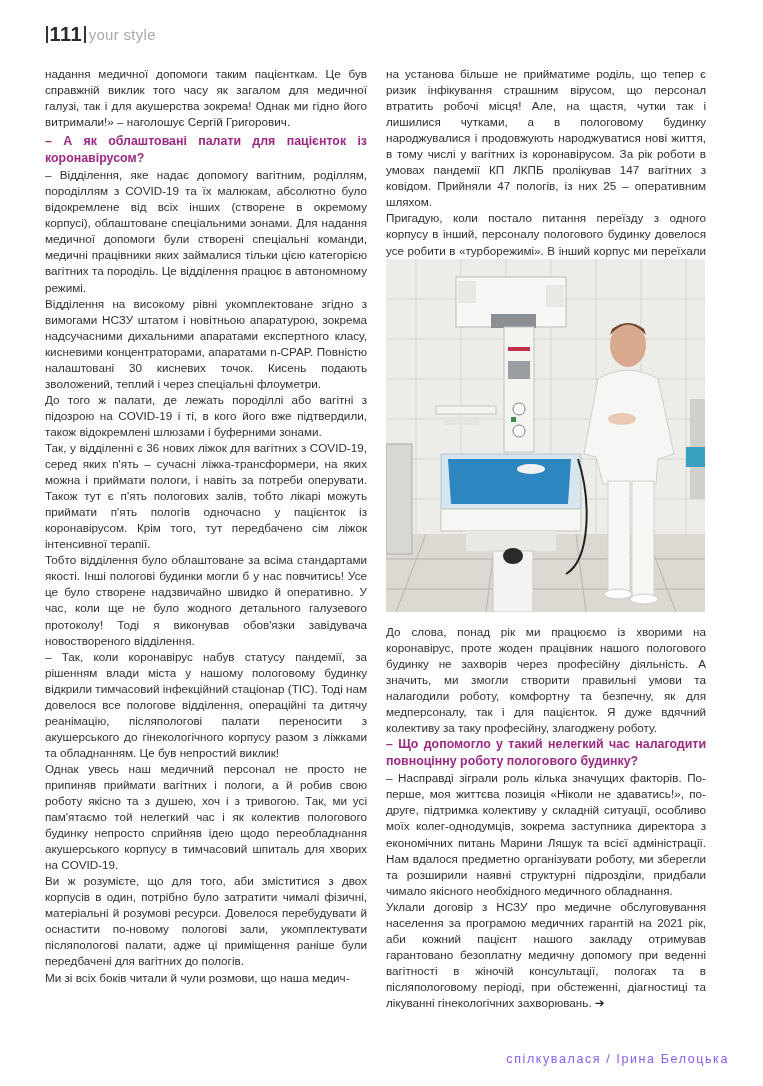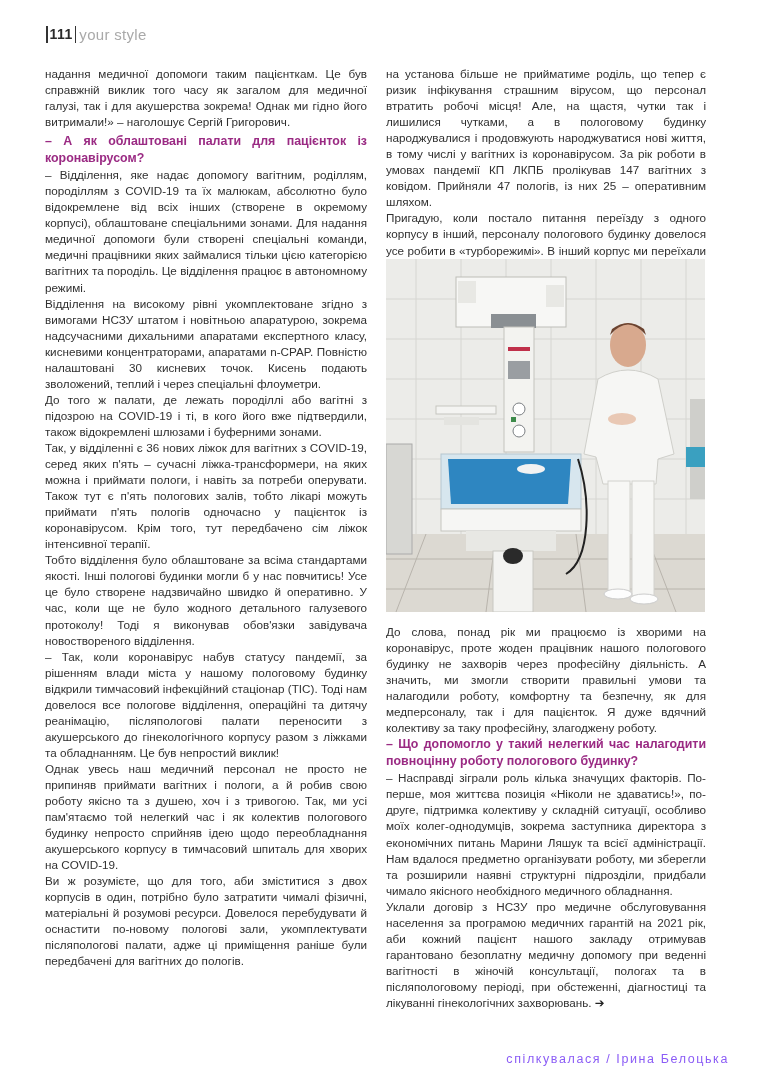--- a/index.html
+++ b/index.html
@@ -1,19 +1,19 @@
 <!DOCTYPE html>
 <html><head>
   <meta charset="utf-8">
   <style>
     html, body { margin: 0; padding: 0; background: #ffffff; }
     body { width: 763px; height: 1086px; position: relative; overflow: hidden;
            font-family: "Liberation Sans", "DejaVu Sans", sans-serif; color: #2b2b2b; }
     .header { position: absolute; left: 44px; top: 24px; height: 20px; display: flex; align-items: center; }
-    .page-num { font-size: 14px; font-weight: bold; color: #2a2a2a; letter-spacing: 0.5px; }
+    .page-num { font-size: 20px; font-weight: bold; color: #2a2a2a; letter-spacing: 0.5px; }
     .bar { display: inline-block; width: 1.5px; height: 17px; background: #333; margin: 0 2px; }
     .section { font-size: 15px; color: #a9a9a9; margin-left: 1px; letter-spacing: 0.3px; }
     .col { position: absolute; top: 66px; font-size: 11.7px; line-height: 16.05px; text-align: justify; color: #303030; }
     .col p { margin: 0; }
     .col .q { color: #9a2a83; font-weight: bold; font-size: 12.4px; line-height: 17px; margin-top: 3px; }
     .left { left: 45px; width: 322px; }
     .right { left: 386px; width: 320px; }
     .right-bottom { position: absolute; left: 386px; top: 624px; width: 320px; font-size: 11.7px; line-height: 16.05px; text-align: justify; color: #303030; }
     .right-bottom p { margin: 0; }
     .right-bottom .q { color: #9a2a83; font-weight: bold; font-size: 12.4px; line-height: 17px; }
@@ -35,20 +35,21 @@
   <p>надання медичної допомоги таким пацієнткам. Це був справжній виклик того часу як загалом для медичної галузі, так і для акушерства зокрема! Однак ми гідно його витримали!» – наголошує Сергій Григорович.</p>
   <p class="q">– А як облаштовані палати для пацієнток із коронавірусом?</p>
   <p>– Відділення, яке надає допомогу вагітним, роділлям, породіллям з COVID-19 та їх малюкам, абсолютно було відокремлене від всіх інших (створене в окремому корпусі), облаштоване спеціальними зонами. Для надання медичної допомоги були створені спеціальні команди, медичні працівники яких займалися тільки цією категорією вагітних та породіль. Це відділення працює в автономному режимі.</p>
   <p>Відділення на високому рівні укомплектоване згідно з вимогами НСЗУ штатом і новітньою апаратурою, зокрема надсучасними дихальними апаратами експертного класу, кисневими концентраторами, апаратами n-CPAP. Повністю налаштовані 30 кисневих точок. Кисень подають зволожений, теплий і через спеціальні флоуметри.</p>
   <p>До того ж палати, де лежать породіллі або вагітні з підозрою на COVID-19 і ті, в кого його вже підтвердили, також відокремлені шлюзами і буферними зонами.</p>
   <p>Так, у відділенні є 36 нових ліжок для вагітних з COVID-19, серед яких п'ять – сучасні ліжка-трансформери, на яких можна і приймати пологи, і навіть за потреби оперувати. Також тут є п'ять пологових залів, тобто лікарі можуть приймати п'ять пологів одночасно у пацієнток із коронавірусом. Крім того, тут передбачено сім ліжок інтенсивної терапії.</p>
   <p>Тобто відділення було облаштоване за всіма стандартами якості. Інші пологові будинки могли б у нас повчитись! Усе це було створене надзвичайно швидко й оперативно. У час, коли ще не було жодного детального галузевого протоколу! Тоді я виконував обов'язки завідувача новоствореного відділення.</p>
   <p>– Так, коли коронавірус набув статусу пандемії, за рішенням влади міста у нашому пологовому будинку відкрили тимчасовий інфекційний стаціонар (ТІС). Тоді нам довелося все пологове відділення, операційні та дитячу реанімацію, післяпологові палати переносити з акушерського до гінекологічного корпусу разом з ліжками та обладнанням. Це був непростий виклик!</p>
   <p>Однак увесь наш медичний персонал не просто не припиняв приймати вагітних і пологи, а й робив свою роботу якісно та з душею, хоч і з тривогою. Так, ми усі пам'ятаємо той нелегкий час і як колектив пологового будинку непросто сприйняв ідею щодо переобладнання акушерського корпусу в тимчасовий шпиталь для хворих на COVID-19.</p>
   <p>Ви ж розумієте, що для того, аби зміститися з двох корпусів в один, потрібно було затратити чималі фізичні, матеріальні й розумові ресурси. Довелося перебудувати й оснастити по-новому пологові зали, укомплектувати післяпологові палати, адже ці приміщення раніше були передбачені для вагітних до пологів.</p>
+  <p>Ми зі всіх боків читали й чули розмови, що наша медич-</p>
 </div>
 
 <div class="col right">
   <p>на установа більше не прийматиме роділь, що тепер є ризик інфікування страшним вірусом, що персонал втратить робочі місця! Але, на щастя, чутки так і лишилися чутками, а в пологовому будинку народжувалися і продовжують народжуватися нові життя, в тому числі у вагітних із коронавірусом. За рік роботи в умовах пандемії КП ЛКПБ пролікував 147 вагітних з ковідом. Прийняли 47 пологів, із них 25 – оперативним шляхом.</p>
   <p>Пригадую, коли постало питання переїзду з одного корпусу в інший, персоналу пологового будинку довелося усе робити в «турборежимі». В інший корпус ми переїхали за чотири години і вже о 12-й годині того ж дня</p>
 </div>
 
 <div class="photo">
   <svg width="319" height="353" viewBox="0 0 319 353">
     <rect x="0" y="0" width="319" height="353" fill="#ecece9"></rect>

